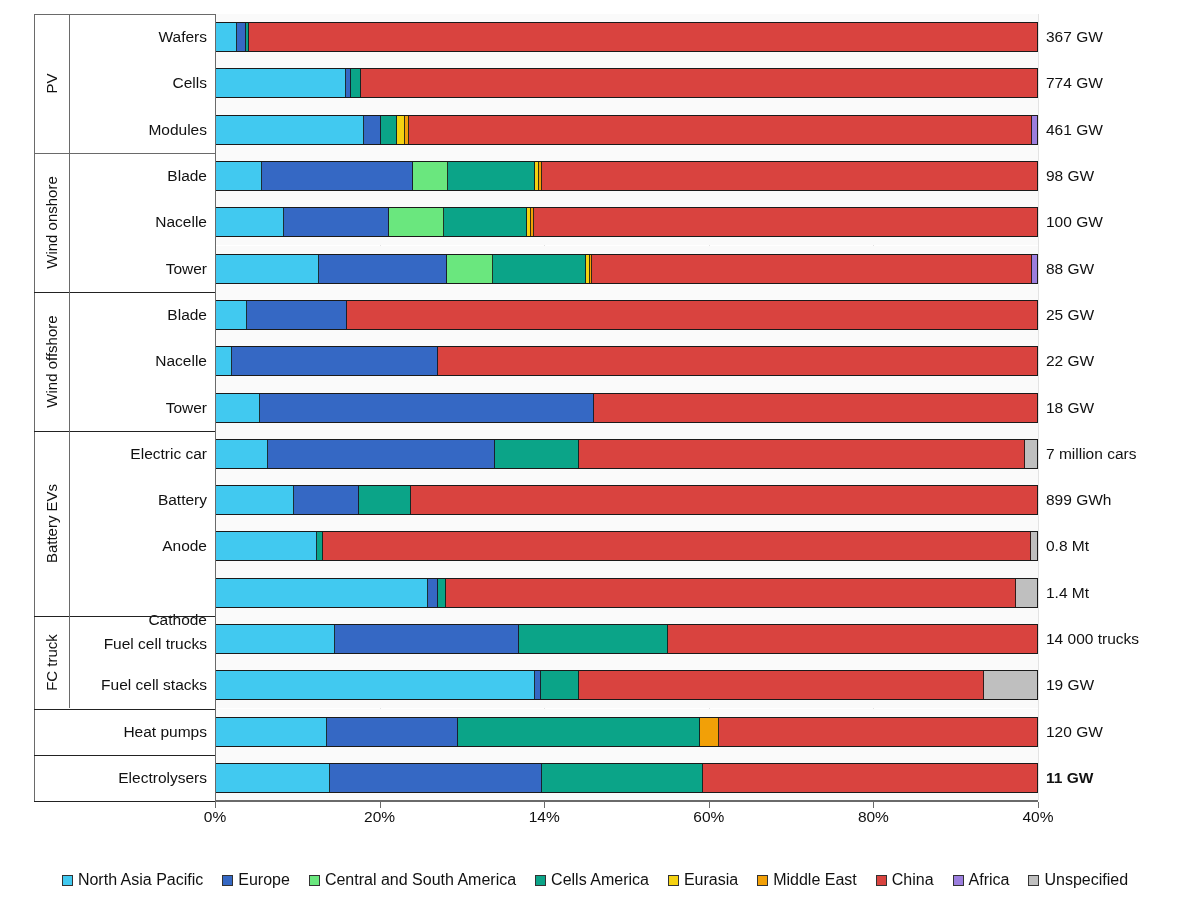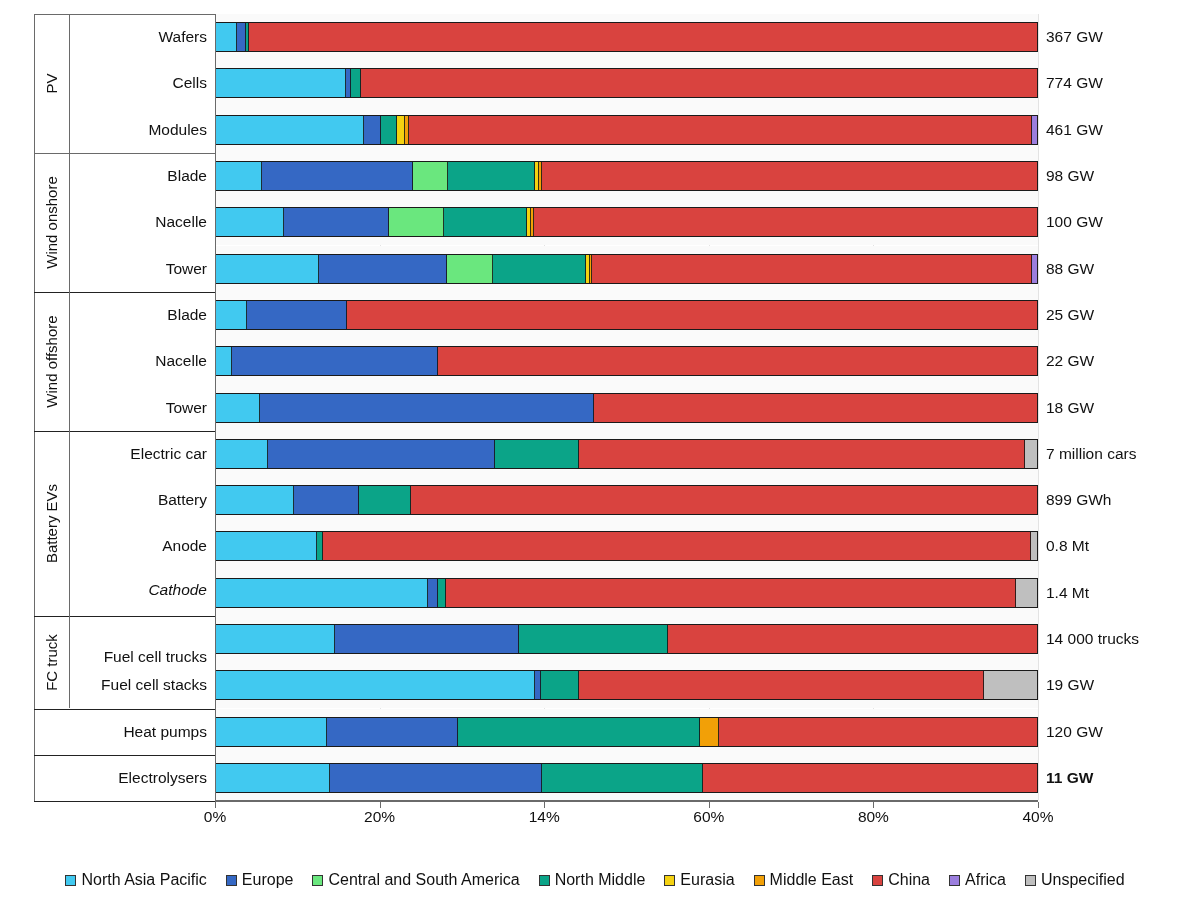--- a/index.html
+++ b/index.html
@@ -91,22 +91,22 @@
         <div class="cat" style="top: 107.75px;">Modules</div>
         <div class="cat" style="top: 154.05px;">Blade</div>
         <div class="cat" style="top: 200.35px;">Nacelle</div>
         <div class="cat" style="top: 246.65px;">Tower</div>
         <div class="cat" style="top: 292.95px;">Blade</div>
         <div class="cat" style="top: 339.25px;">Nacelle</div>
         <div class="cat" style="top: 385.55px;">Tower</div>
         <div class="cat" style="top: 431.85px;">Electric car</div>
         <div class="cat" style="top: 478.15px;">Battery</div>
         <div class="cat" style="top: 524.45px;">Anode</div>
-        <div class="cat" style="top: 568px; font-style: italic;">Cathode</div>
-        <div class="cat" style="top: 635px;">Fuel cell trucks</div>
+        <div class="cat" style="top: 598px;">Cathode</div>
+        <div class="cat" style="top: 622px;">Fuel cell trucks</div>
         <div class="cat" style="top: 663.35px;">Fuel cell stacks</div>
         <div class="cat" style="top: 709.65px;">Heat pumps</div>
         <div class="cat" style="top: 755.95px;">Electrolysers</div>
       </div>
     <div class="axes">
         <div class="axisline" style="left: 0px;"></div>
         <div class="gridline" style="left: 164.6px;"></div>
         <div class="gridline" style="left: 329.2px;"></div>
         <div class="gridline" style="left: 493.8px;"></div>
         <div class="gridline" style="left: 658.4px;"></div>
@@ -288,21 +288,21 @@
       <div class="lgi">
         <span class="sw" style="background: rgb(53, 104, 196);"></span>
         <span>Europe</span>
       </div>
       <div class="lgi">
         <span class="sw" style="background: rgb(106, 231, 126);"></span>
         <span>Central and South America</span>
       </div>
       <div class="lgi">
         <span class="sw" style="background: rgb(11, 164, 136);"></span>
-        <span>North Middle</span>
+        <span>Cells America</span>
       </div>
       <div class="lgi">
         <span class="sw" style="background: rgb(245, 210, 17);"></span>
         <span>Eurasia</span>
       </div>
       <div class="lgi">
         <span class="sw" style="background: rgb(242, 160, 7);"></span>
         <span>Middle East</span>
       </div>
       <div class="lgi">

